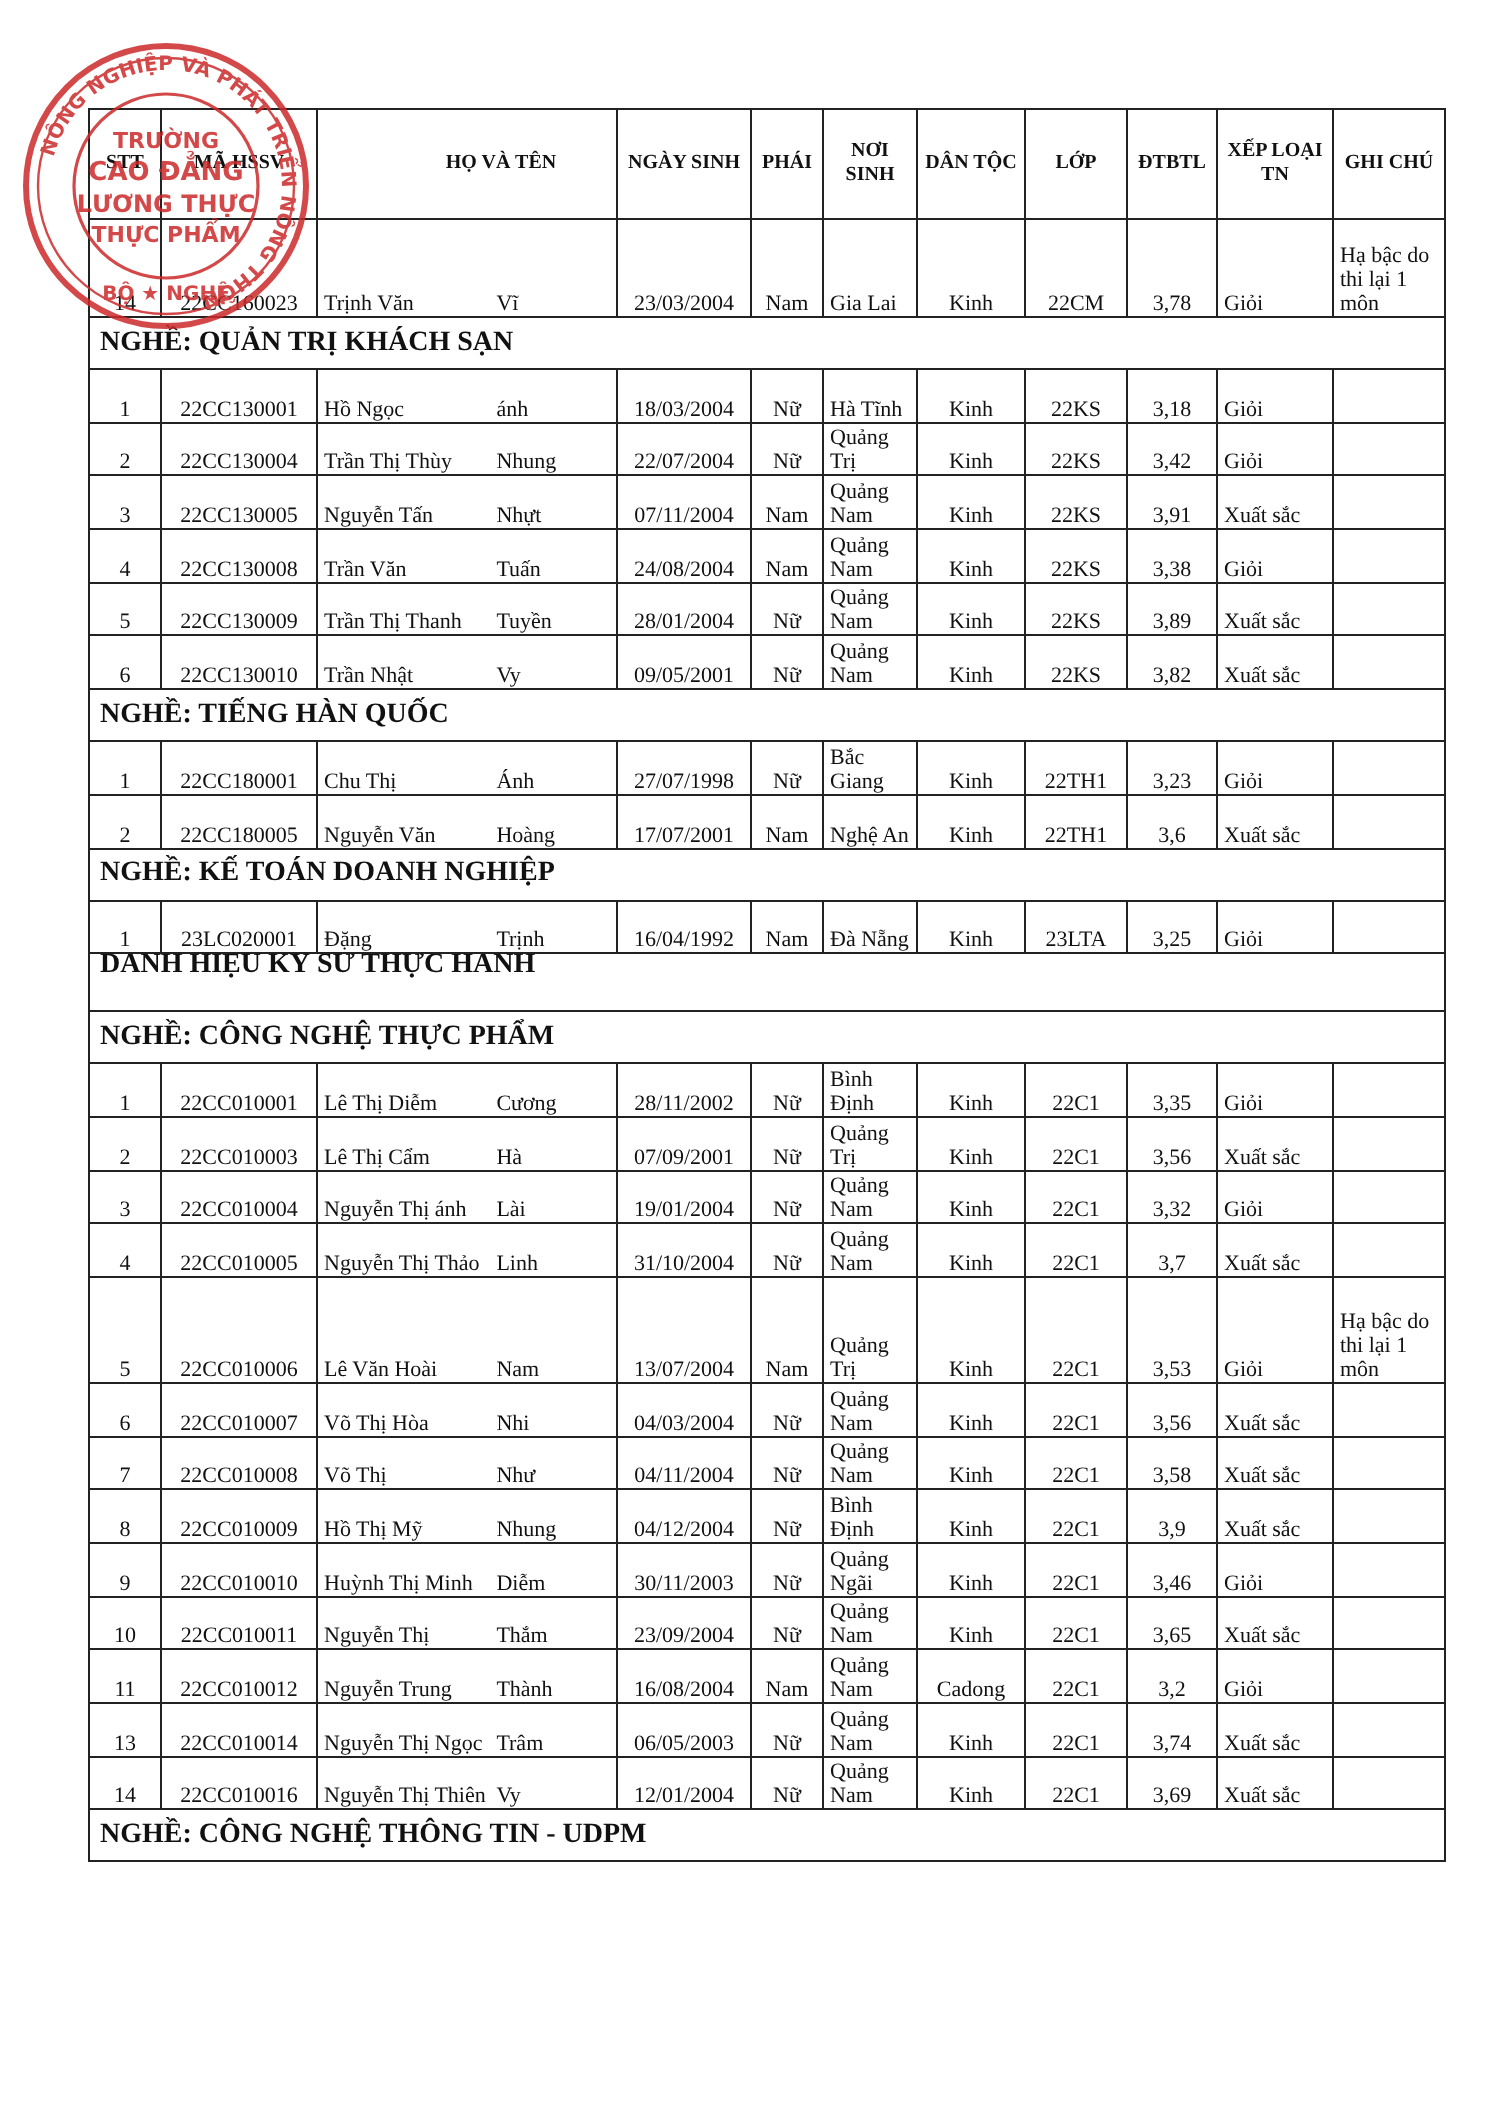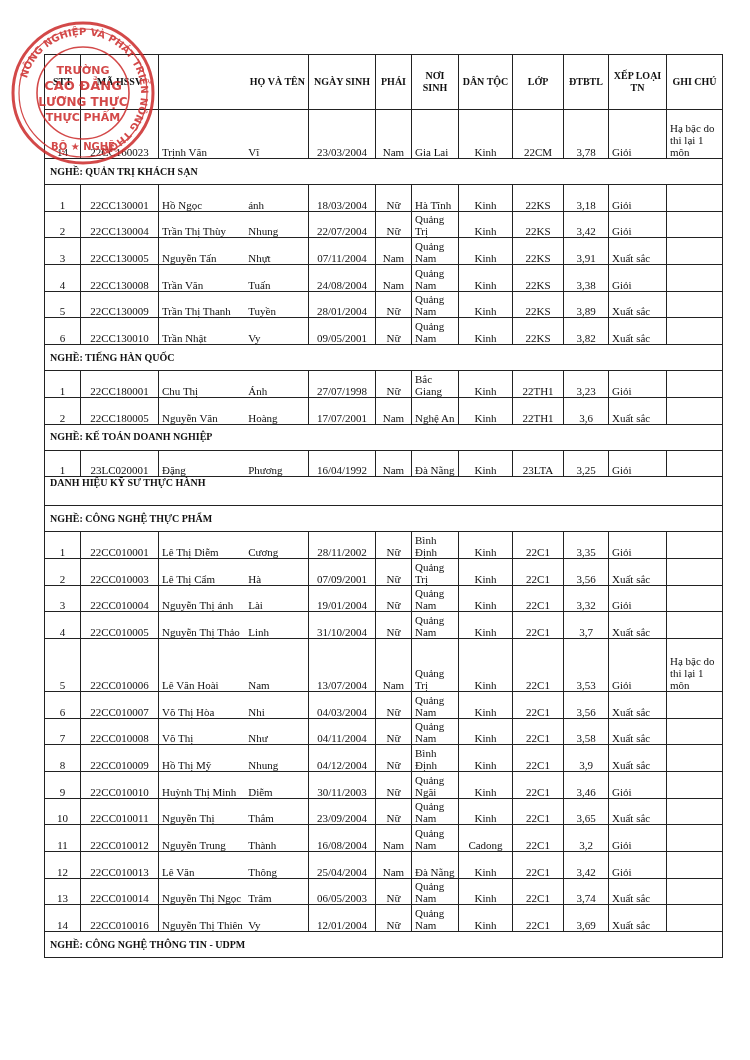--- a/index.html
+++ b/index.html
@@ -3,21 +3,21 @@
 <meta charset="utf-8">
 <style>
   html, body { margin:0; padding:0; background:#ffffff; }
   body { width:750px; height:1060px; position:relative; overflow:hidden;
          font-family:"Liberation Serif", "DejaVu Serif", serif; color:#111; }
   #sheet { position:absolute; left:44px; top:54px; border-collapse:collapse; table-layout:fixed; width:678px; }
   #sheet td, #sheet th { border:1px solid #222; padding:0 3px; font-size:11px; line-height:12px; vertical-align:bottom; overflow:hidden; white-space:nowrap; }
   #sheet th { font-weight:bold; font-size:10px; line-height:12px; vertical-align:middle; text-align:center; white-space:normal; }
   #sheet td.c { text-align:center; }
   #sheet td.wrap { white-space:normal; }
-  #sheet tr.sec td { font-weight:bold; font-size:10px; text-align:left; vertical-align:middle; padding-left:5px; }
+  #sheet tr.sec td { font-weight:bold; font-size:14px; text-align:left; vertical-align:middle; padding-left:5px; }
   #sheet tr.sec.tall td { vertical-align:bottom; padding-bottom:16px; }
   .name { display:flex; justify-content:space-between; }
   .name .sur { white-space:normal; width:88px; }
   .name .given { width:58px; text-align:left; }
   #stamp { position:absolute; left:8px; top:18px; width:150px; height:150px; pointer-events:none; opacity:0.85; }
 </style>
 </head>
 <body>
 
 <table id="sheet">
@@ -31,21 +31,21 @@
       <col style="width:54px">
       <col style="width:51px">
     <col style="width:45px">
       <col style="width:58px">
       <col style="width:56px">
   </colgroup>
   <thead>
     <tr style="height:55px">
       <th>STT</th>
       <th>MÃ HSSV</th>
-      <th style="text-align:right;padding-left:37px">HỌ VÀ TÊN</th>
+      <th style="text-align:center;padding-left:37px">HỌ VÀ TÊN</th>
       <th>NGÀY SINH</th>
       <th>PHÁI</th>
       <th>NƠI SINH</th>
       <th>DÂN TỘC</th>
       <th>LỚP</th>
       <th>ĐTBTL</th>
       <th>XẾP LOẠI TN</th>
       <th>GHI CHÚ</th>
     </tr>
   </thead>
@@ -220,21 +220,21 @@
       </tr>
       <tr class="sec" style="height: 26px;">
         <td colspan="11">NGHỀ: KẾ TOÁN DOANH NGHIỆP</td>
       </tr>
       <tr style="height: 26.7px;">
         <td class="c">1</td>
         <td class="c">23LC020001</td>
         <td>
           <div class="name">
             <span class="sur">Đặng</span>
-            <span class="given">Phương</span>
+            <span class="given">Trịnh</span>
           </div>
         </td>
         <td class="c">16/04/1992</td>
         <td class="c">Nam</td>
         <td class="wrap">Đà Nẵng</td>
         <td class="c">Kinh</td>
         <td class="c">23LTA</td>
         <td class="c">3,25</td>
         <td>Giỏi</td>
         <td class="wrap"></td>
@@ -433,38 +433,20 @@
             <span class="sur">Nguyễn Trung</span>
             <span class="given">Thành</span>
           </div>
         </td>
         <td class="c">16/08/2004</td>
         <td class="c">Nam</td>
         <td class="wrap">Quảng Nam</td>
         <td class="c">Cadong</td>
         <td class="c">22C1</td>
         <td class="c">3,2</td>
-        <td>Giỏi</td>
-        <td class="wrap"></td>
-      </tr>
-      <tr style="height: 26.7px;">
-        <td class="c">12</td>
-        <td class="c">22CC010013</td>
-        <td>
-          <div class="name">
-            <span class="sur">Lê Văn</span>
-            <span class="given">Thông</span>
-          </div>
-        </td>
-        <td class="c">25/04/2004</td>
-        <td class="c">Nam</td>
-        <td class="wrap">Đà Nẵng</td>
-        <td class="c">Kinh</td>
-        <td class="c">22C1</td>
-        <td class="c">3,42</td>
         <td>Giỏi</td>
         <td class="wrap"></td>
       </tr>
       <tr style="height: 26.7px;">
         <td class="c">13</td>
         <td class="c">22CC010014</td>
         <td>
           <div class="name">
             <span class="sur">Nguyễn Thị Ngọc</span>
             <span class="given">Trâm</span>

